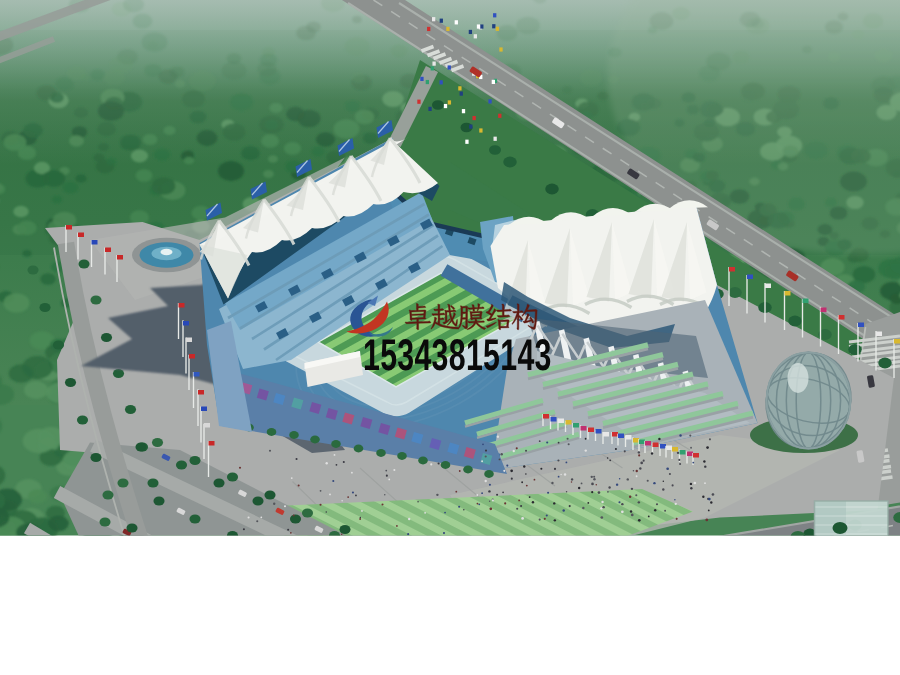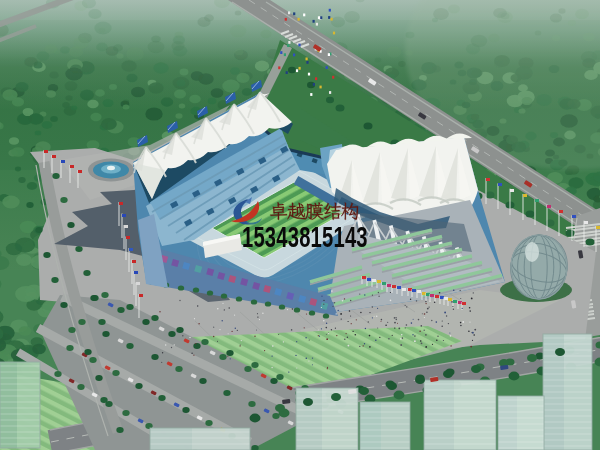--- a/index.html
+++ b/index.html
@@ -1,14 +1,14 @@
 <!DOCTYPE html>
 <html><head><meta charset="utf-8"><style>
 html,body{margin:0;padding:0;background:#fff;}
-#wrap{width:600px;height:450px;overflow:hidden;position:relative;}
+#wrap{width:600px;height:357px;overflow:hidden;position:relative;}
 </style></head><body>
 <div id="wrap"><svg width="600" height="450" viewBox="0 0 600 450" xmlns="http://www.w3.org/2000/svg">
 <defs>
 <linearGradient id="bgG" x1="0" y1="0" x2="0" y2="1">
  <stop offset="0" stop-color="#86a898"></stop>
  <stop offset="0.10" stop-color="#639678"></stop>
  <stop offset="0.25" stop-color="#387647"></stop>
  <stop offset="0.55" stop-color="#3a7a4a"></stop>
  <stop offset="1" stop-color="#498455"></stop>
 </linearGradient>

